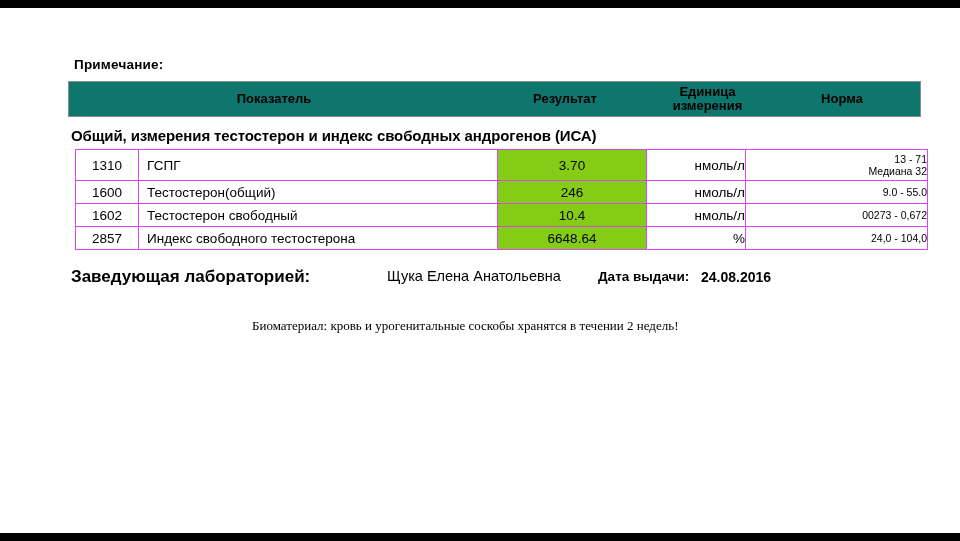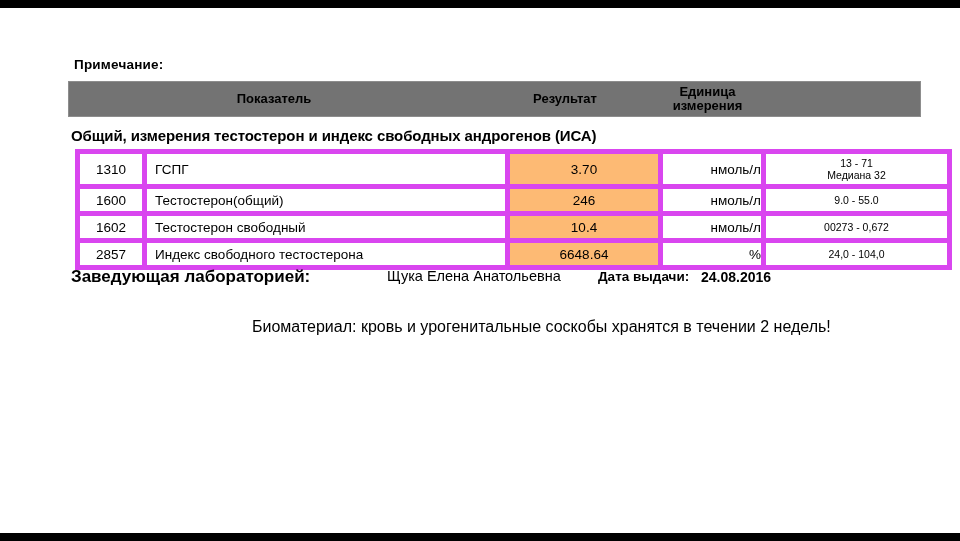--- a/index.html
+++ b/index.html
@@ -49,21 +49,21 @@
     letter-spacing: 0.2px;
   }
   
   .hdr {
     position: absolute;
     left: 52px;
     top: 42px;
     width: 853px;
     height: 36px;
     border: 1px solid #8d8d8d;
-    background: #737373;
+    background: #0f766e;
     box-sizing: border-box;
     display: flex;
     align-items: center;
   }
   .hdr-cell {
     font-size: 13px;
     font-weight: bold;
     text-align: center;
     line-height: 14px;
   }
@@ -84,30 +84,30 @@
   
   table.results {
     position: absolute;
     left: 59px;
     top: 110px;
     border-collapse: collapse;
     table-layout: fixed;
     width: 839px;
   }
   table.results td {
-    border: 5px solid #d946ef;
+    border: 1px solid #d946ef;
     padding: 0;
     height: 22px;
     vertical-align: middle;
   }
   .col-code { width: 62px; text-align: center; font-size: 13.5px; }
   .col-name { width: 350px; text-align: left; padding-left: 8px !important; font-size: 13.5px; }
-  .col-res  { width: 148px; text-align: center; font-size: 13.5px; background: #fdba74; font-weight: normal; }
+  .col-res  { width: 148px; text-align: center; font-size: 13.5px; background: #84cc16; font-weight: normal; }
   .col-unit { width: 98px; text-align: right; font-size: 13.5px; }
-  .col-norm { width: 181px; text-align: center; font-size: 10.5px; line-height: 12px; }
+  .col-norm { width: 181px; text-align: right; font-size: 10.5px; line-height: 12px; }
   tr.tall td { height: 30px; }
 
   .sign-row {
     position: absolute;
     left: 55px;
     top: 228px;
     width: 850px;
     height: 20px;
   }
   .sign-title {
@@ -140,39 +140,41 @@
   .footnote-1 {
     position: absolute;
     left: 54px;
     top: 256px;
     font-size: 14.5px;
   }
   .footnote-2 {
     position: absolute;
     left: 236px;
     top: 279px;
-    font-size: 16px;
+    font-size: 13px;
+    font-family: Liberation Serif, serif;
   }
 </style>
 </head>
 <body>
 
 <div class="bar-top"></div>
 
 <div class="sheet">
 
   <div class="note-label">Примечание:</div>
 
   <div class="hdr">
     <div class="hdr-cell hdr-c1">Показатель</div>
     <div class="hdr-cell hdr-c2">Результат</div>
     <div class="hdr-cell hdr-c3">
       <div>Единица</div>
       <div>измерения</div>
     </div>
+    <div class="hdr-cell hdr-c4">Норма</div>
   </div>
 
   <div class="section-title">Общий, измерения тестостерон и индекс свободных андрогенов (ИСА)</div>
 
   <table class="results">
     <tbody>
       <tr class="tall">
         <td class="col-code">1310</td>
         <td class="col-name">ГСПГ</td>
         <td class="col-res">3.70</td>

